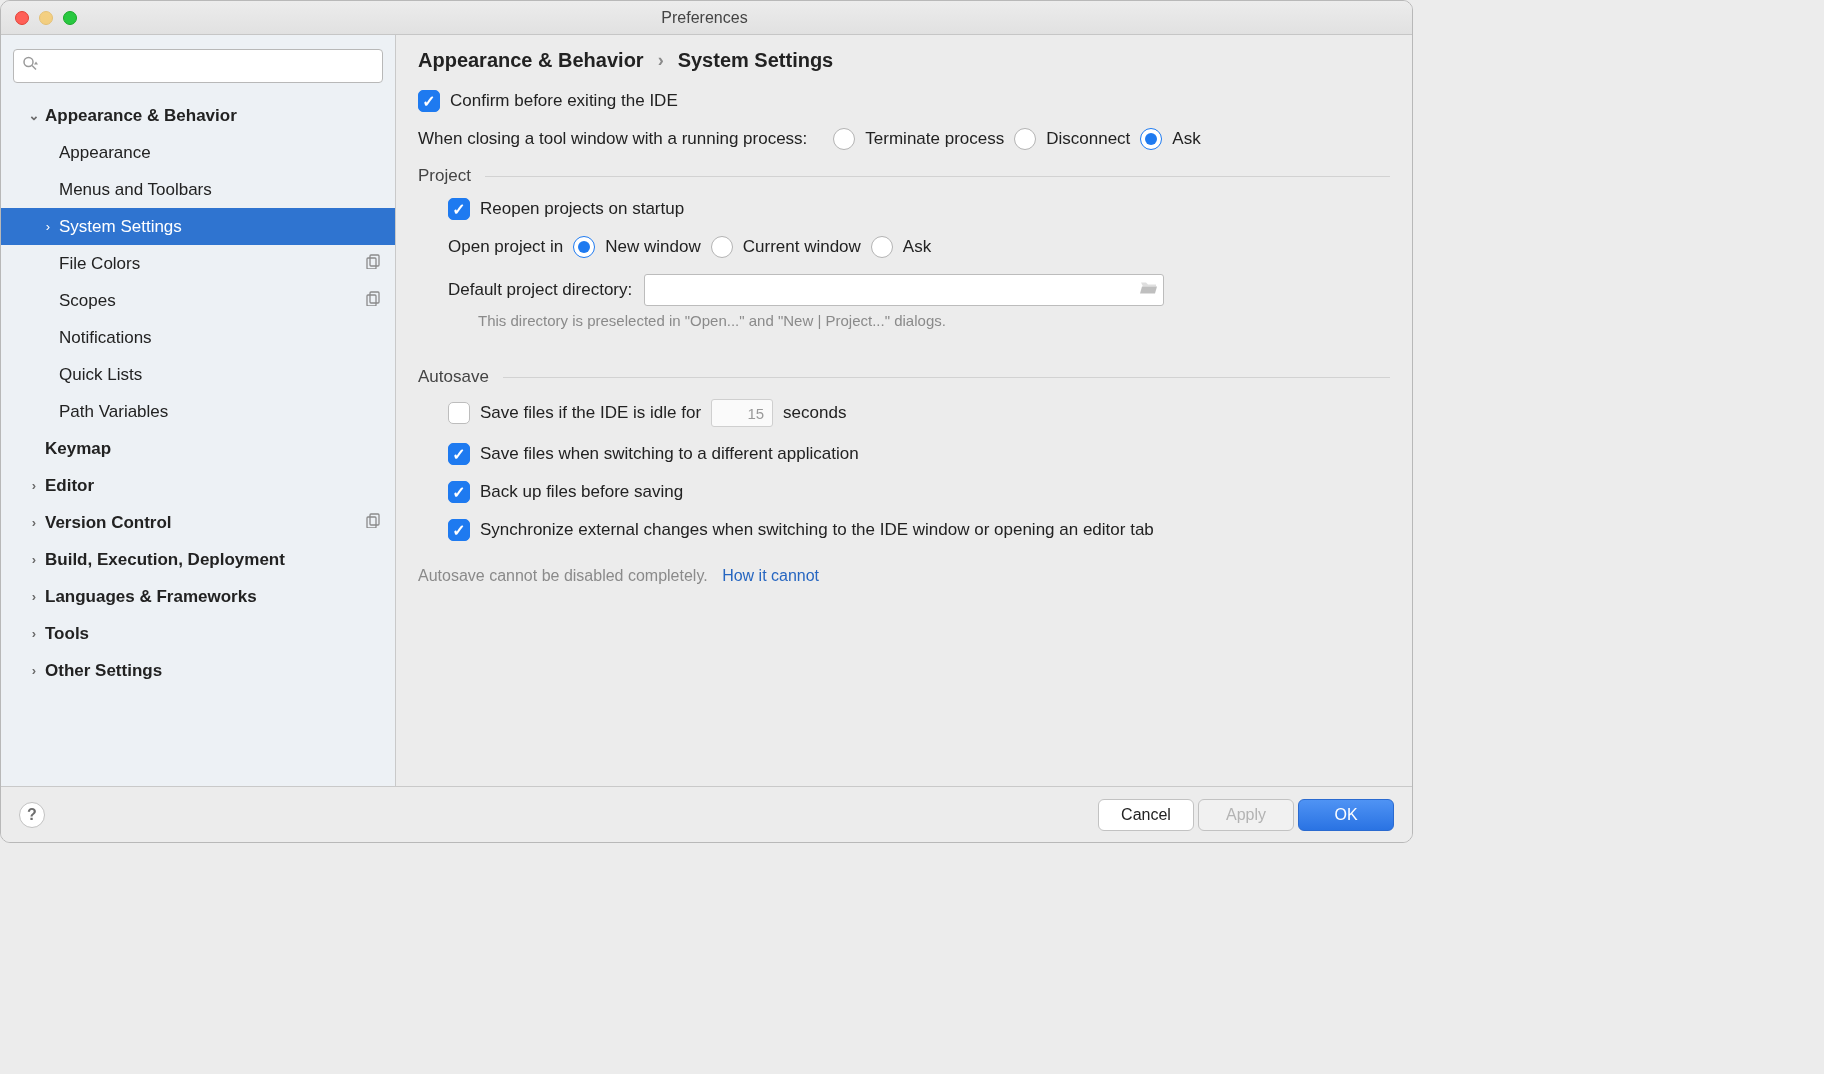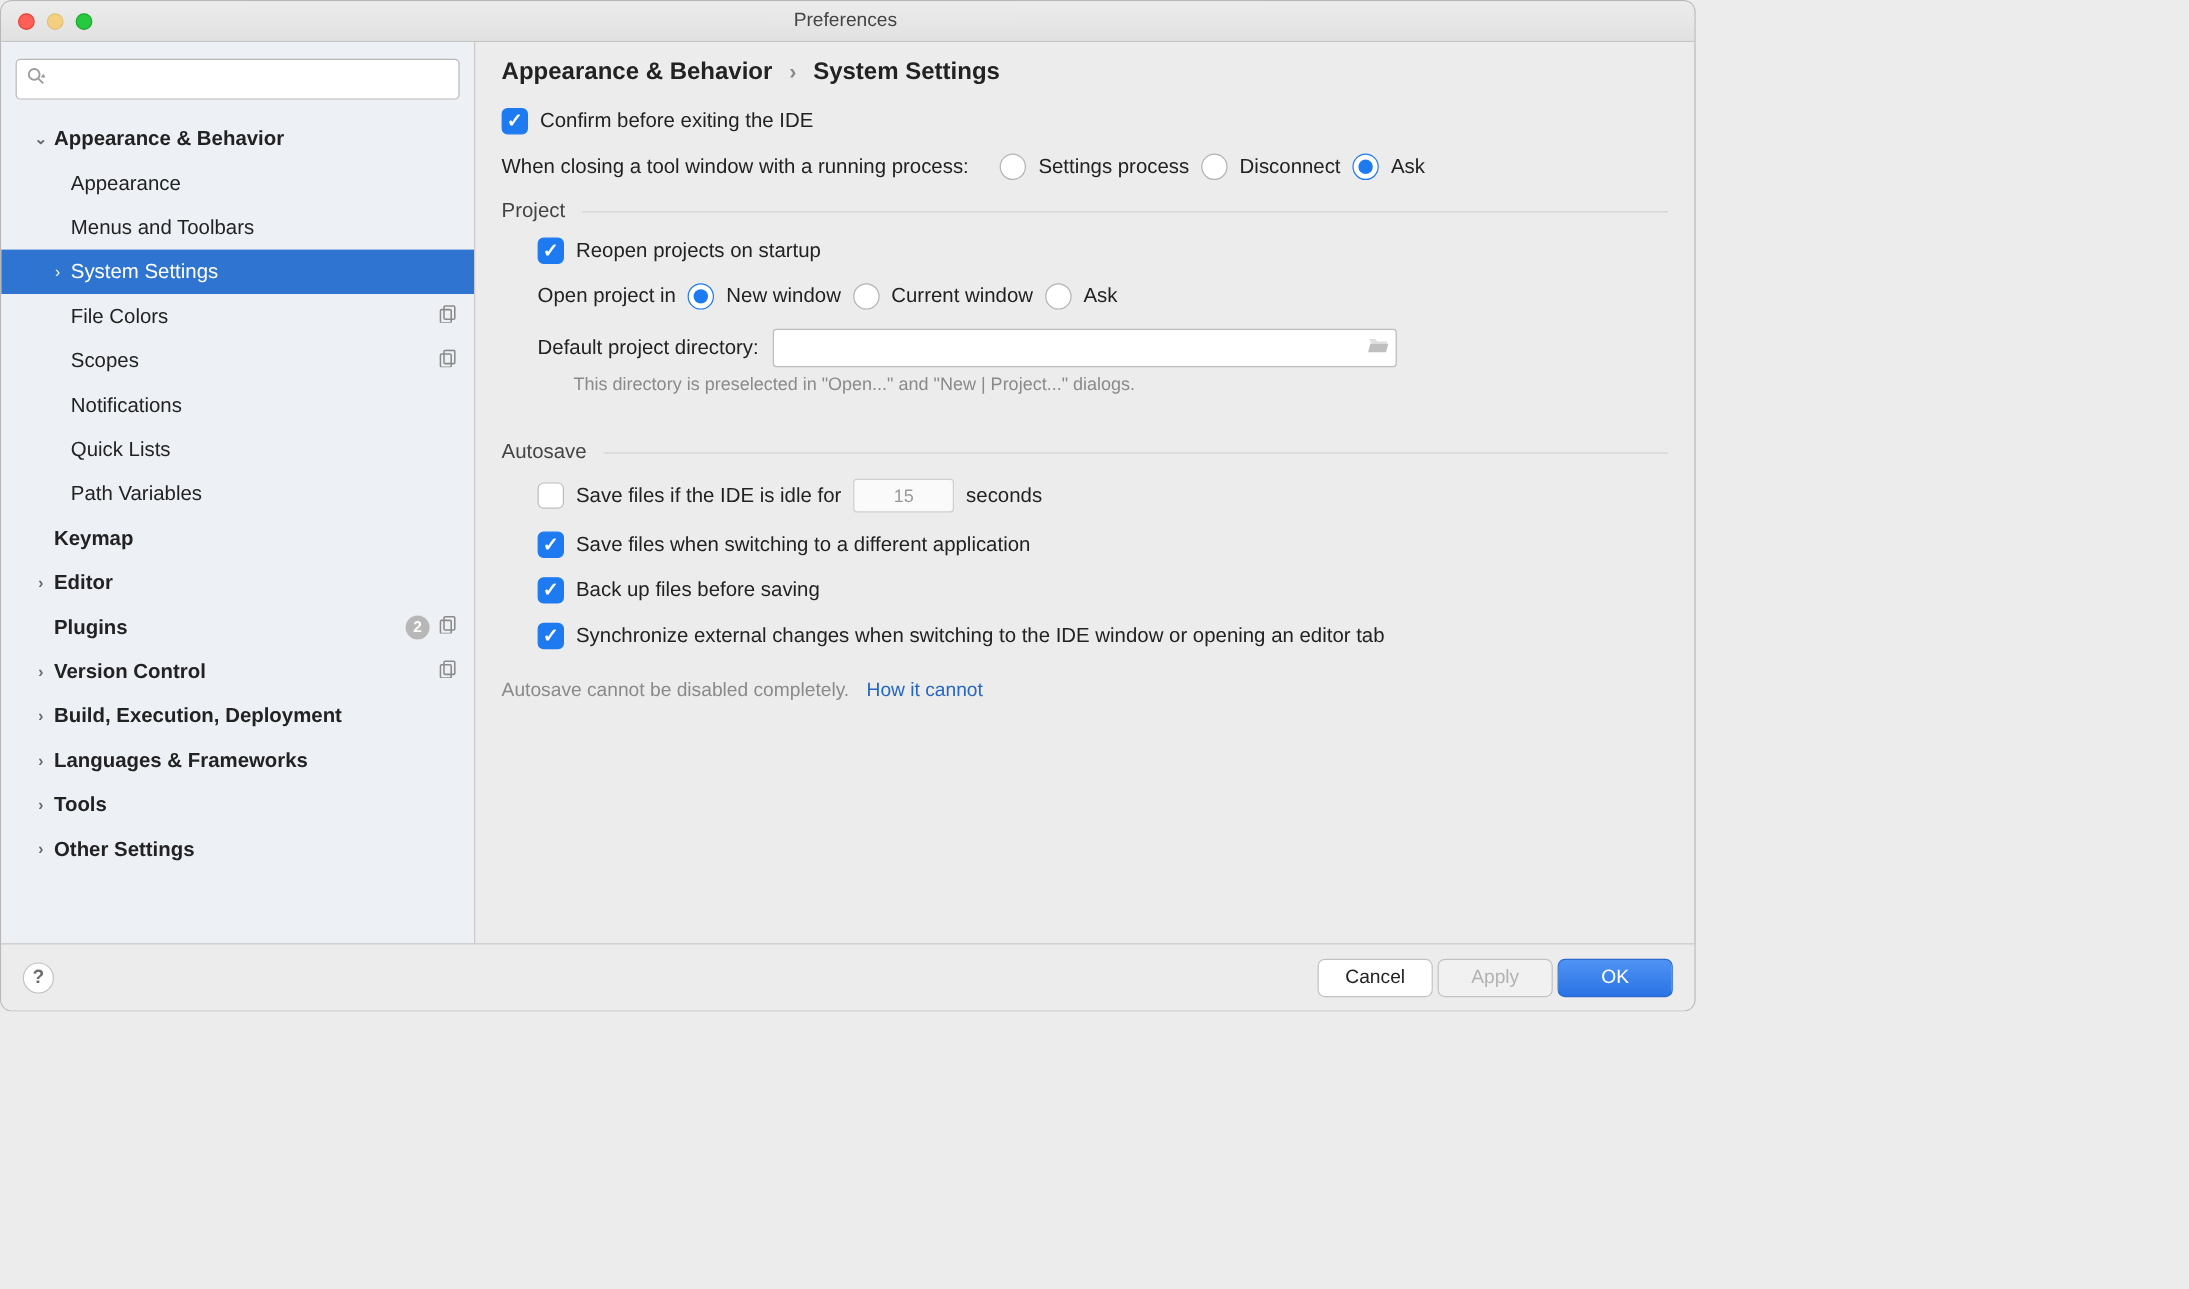--- a/index.html
+++ b/index.html
@@ -155,22 +155,22 @@
   .field-row input[type=text] {
     height:32px; border:1px solid #bcbcbc; border-radius:3px;
     padding:0 28px 0 8px; font-size:15px; width:520px; background:#fff;
   }
   .dir-wrap { position:relative; }
   .folder-icon { position:absolute; right:6px; top:50%; transform:translateY(-50%); color:#bfbfbf; }
   .hint {
     padding-left: 60px; color:#8a8a8a; font-size:15px; margin-bottom:10px;
   }
   .idle-input {
-    height:28px; width:84px; border:1px solid #cfcfcf; border-radius:3px;
-    text-align:center; padding:0 8px; font-size:15px; color:#9a9a9a; background:#fafafa;
+    height:28px; width:62px; border:1px solid #cfcfcf; border-radius:3px;
+    text-align:right; padding:0 8px; font-size:15px; color:#9a9a9a; background:#fafafa;
   }
   .note-line {
     margin-top: 26px; color:#8a8a8a; font-size:16px;
   }
   .note-line a { color:#2666c1; text-decoration:none; margin-left:10px; }
 
   
   .footer {
     flex: 0 0 56px;
     border-top: 1px solid #c9c9c9;
@@ -285,31 +285,20 @@
             <span class="arrow-cell"></span>
             <span class="label">Keymap</span>
             <span class="right-icons"></span>
           </div>
           <div class="row indent-1 bold">
             <span class="arrow-cell"><span class="chev">›</span></span>
             <span class="label">Editor</span>
             <span class="right-icons"></span>
           </div>
           <div class="row indent-1 bold">
-            <span class="arrow-cell"></span>
-            <span class="label">Plugins</span>
-            <span class="right-icons">
-              <span class="badge">2</span>
-              <span class="copy-icon"><svg width="15" height="15" viewBox="0 0 15 15">
-                  <rect x="4" y="1" width="9" height="11" rx="1" fill="none" stroke="currentColor" stroke-width="1.3"></rect>
-                  <rect x="1" y="4" width="9" height="11" rx="1" fill="none" stroke="currentColor" stroke-width="1.3"></rect>
-                </svg></span>
-            </span>
-          </div>
-          <div class="row indent-1 bold">
             <span class="arrow-cell"><span class="chev">›</span></span>
             <span class="label">Version Control</span>
             <span class="right-icons">
               <span class="copy-icon"><svg width="15" height="15" viewBox="0 0 15 15">
                   <rect x="4" y="1" width="9" height="11" rx="1" fill="none" stroke="currentColor" stroke-width="1.3"></rect>
                   <rect x="1" y="4" width="9" height="11" rx="1" fill="none" stroke="currentColor" stroke-width="1.3"></rect>
                 </svg></span>
             </span>
           </div>
           <div class="row indent-1 bold">
@@ -344,21 +333,21 @@
 
       <div class="option-row">
         <span class="checkbox checked"></span>
         <span>Confirm before exiting the IDE</span>
       </div>
 
       <div class="option-row">
         <span>When closing a tool window with a running process:</span>
         <span style="width:6px"></span>
         <span class="radio"></span>
-        <span>Settings process</span>
+        <span>Terminate process</span>
         <span class="radio"></span>
         <span>Disconnect</span>
         <span class="radio checked"></span>
         <span>Ask</span>
       </div>
 
       <div class="group-title">
         <span>Project</span>
         <span class="line"></span>
       </div>

